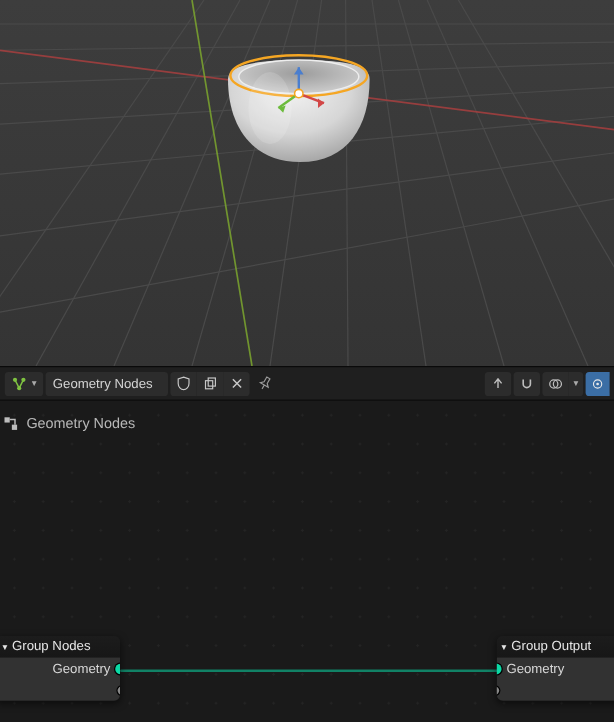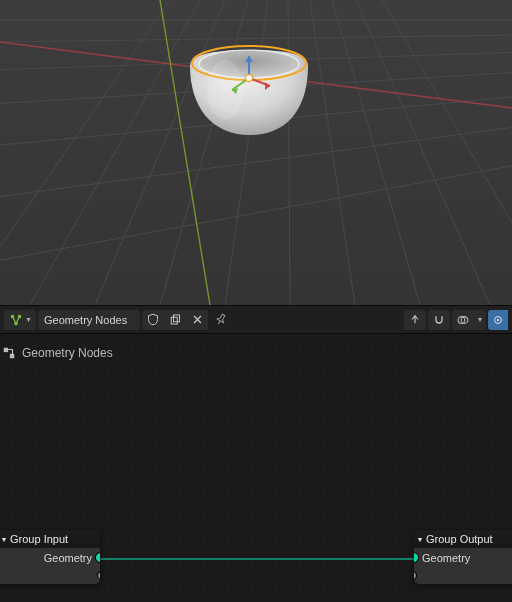--- a/index.html
+++ b/index.html
@@ -206,21 +206,21 @@
       <path d="M7 4 H12 V9" stroke="#bdbdbd" fill="none" stroke-width="1.4"></path>
     </svg>
     <span>Geometry Nodes</span>
   </div>
 
   <div class="link"></div>
 
   <div class="gnode left">
     <div class="title">
       <span class="chev">▾</span>
-      <span>Group Input</span>
+      <span>Group Nodes</span>
     </div>
     <div class="body">
       <div class="row right">
         <span>Geometry</span>
         <span class="socket out"></span>
       </div>
       <div class="row right" style="height:16px">
         <span class="socket out gray" style="width:7px;height:7px;top:4px"></span>
       </div>
     </div>

